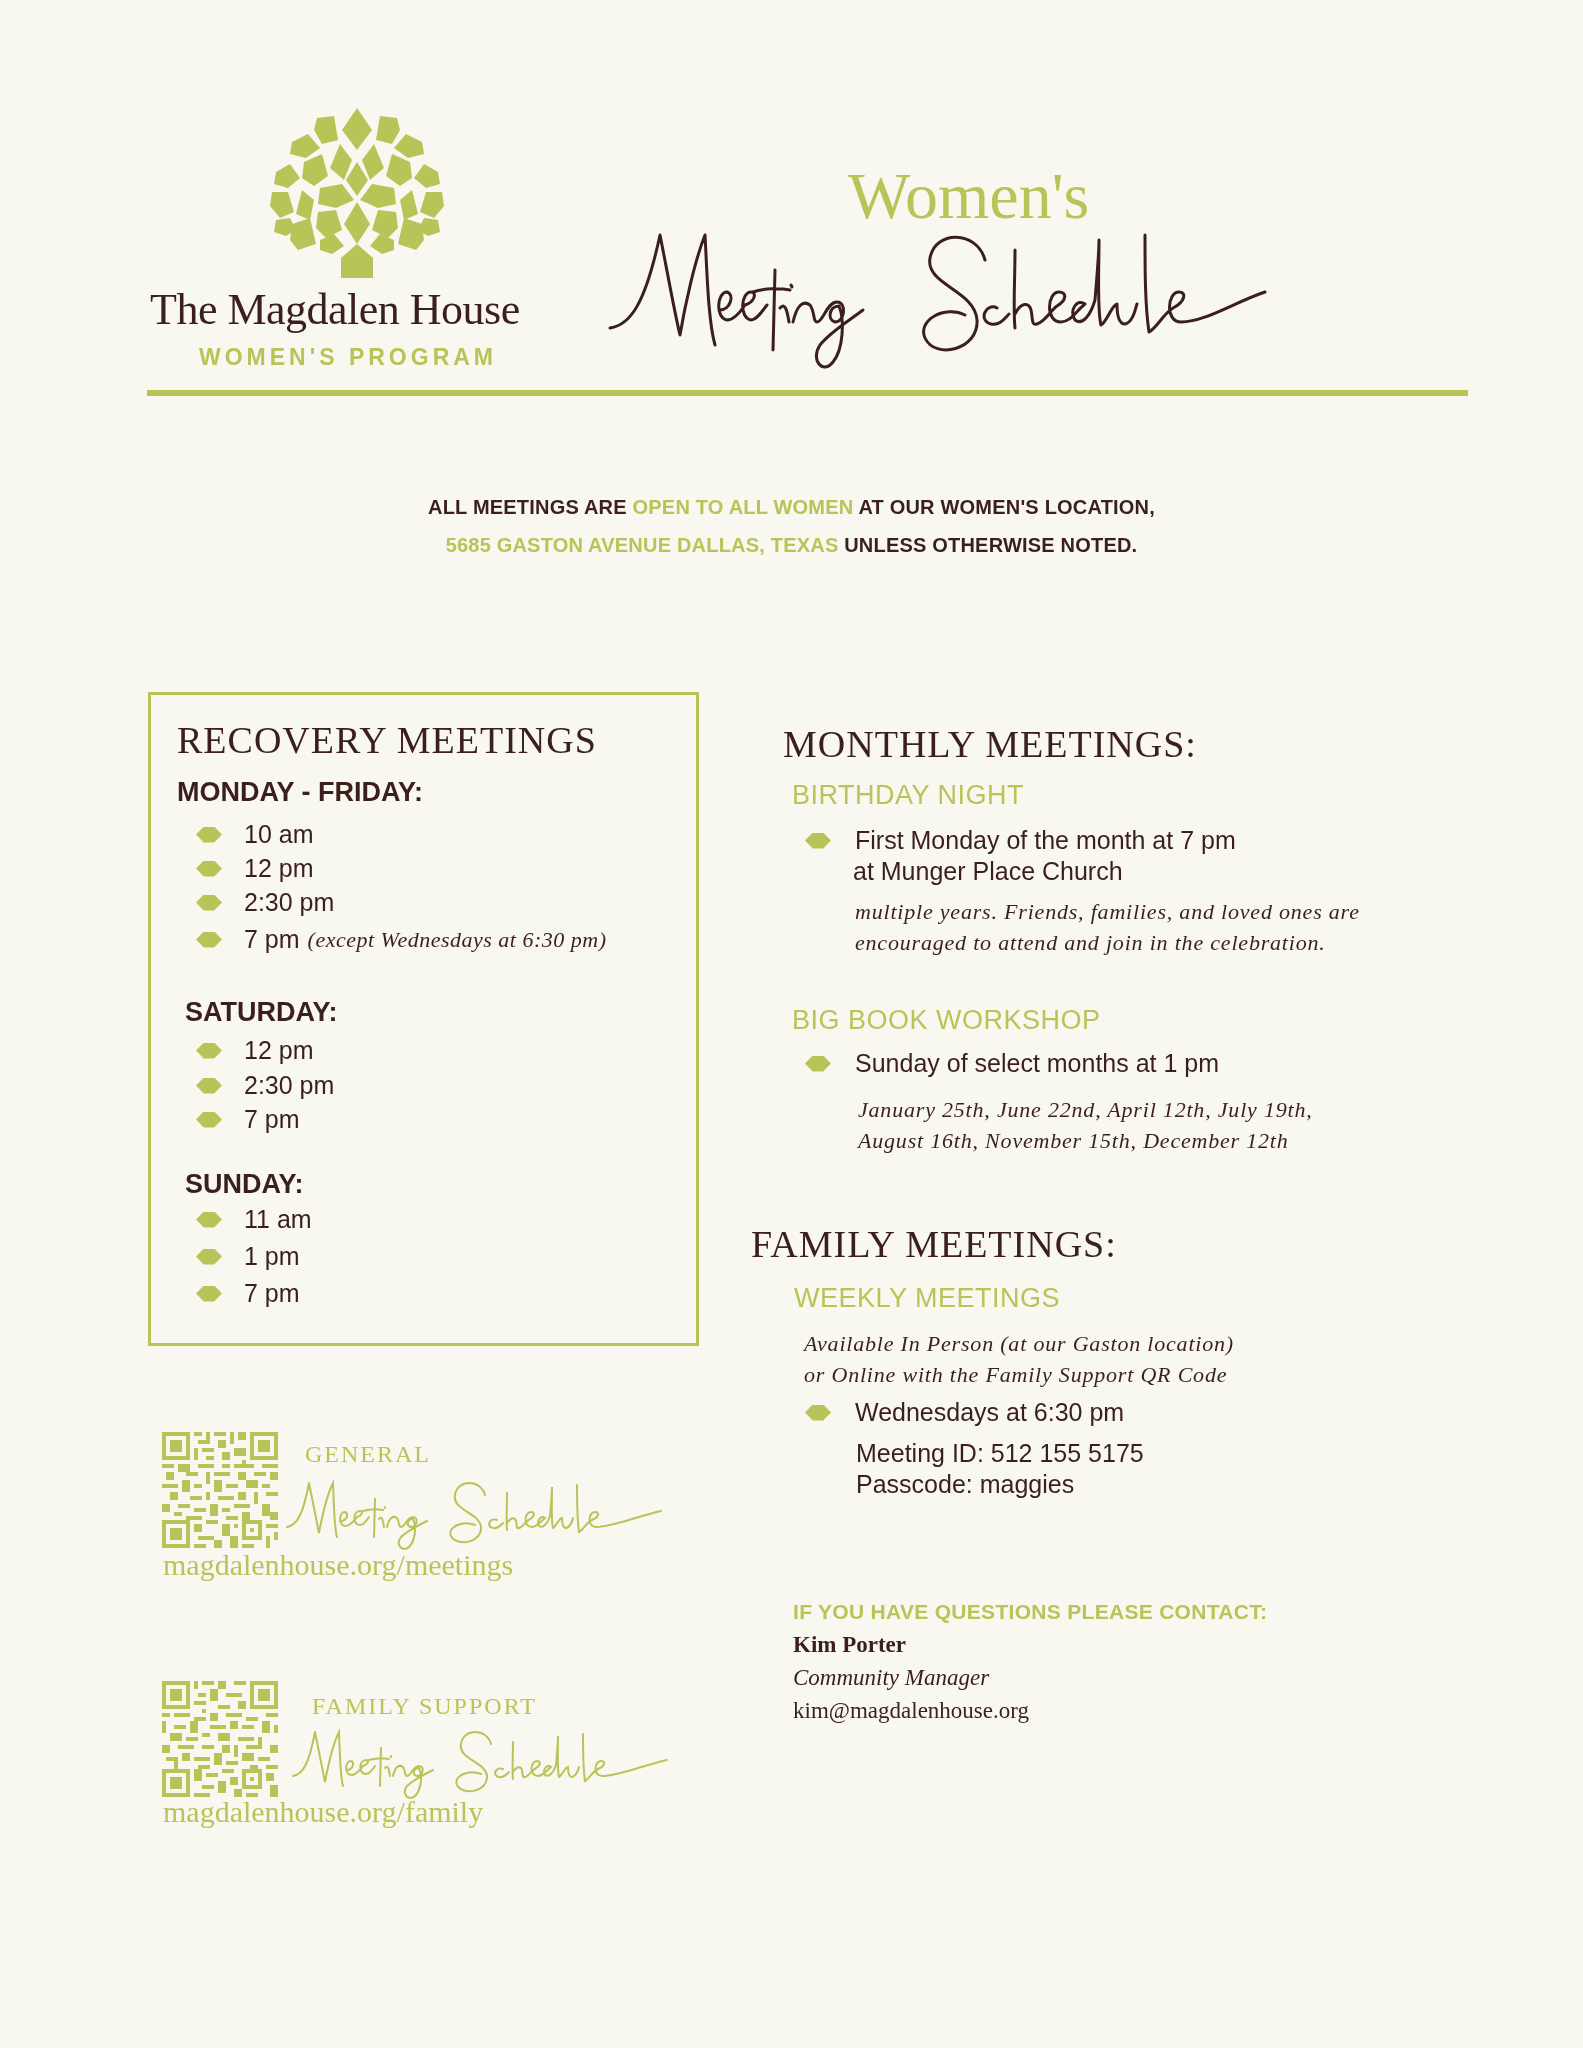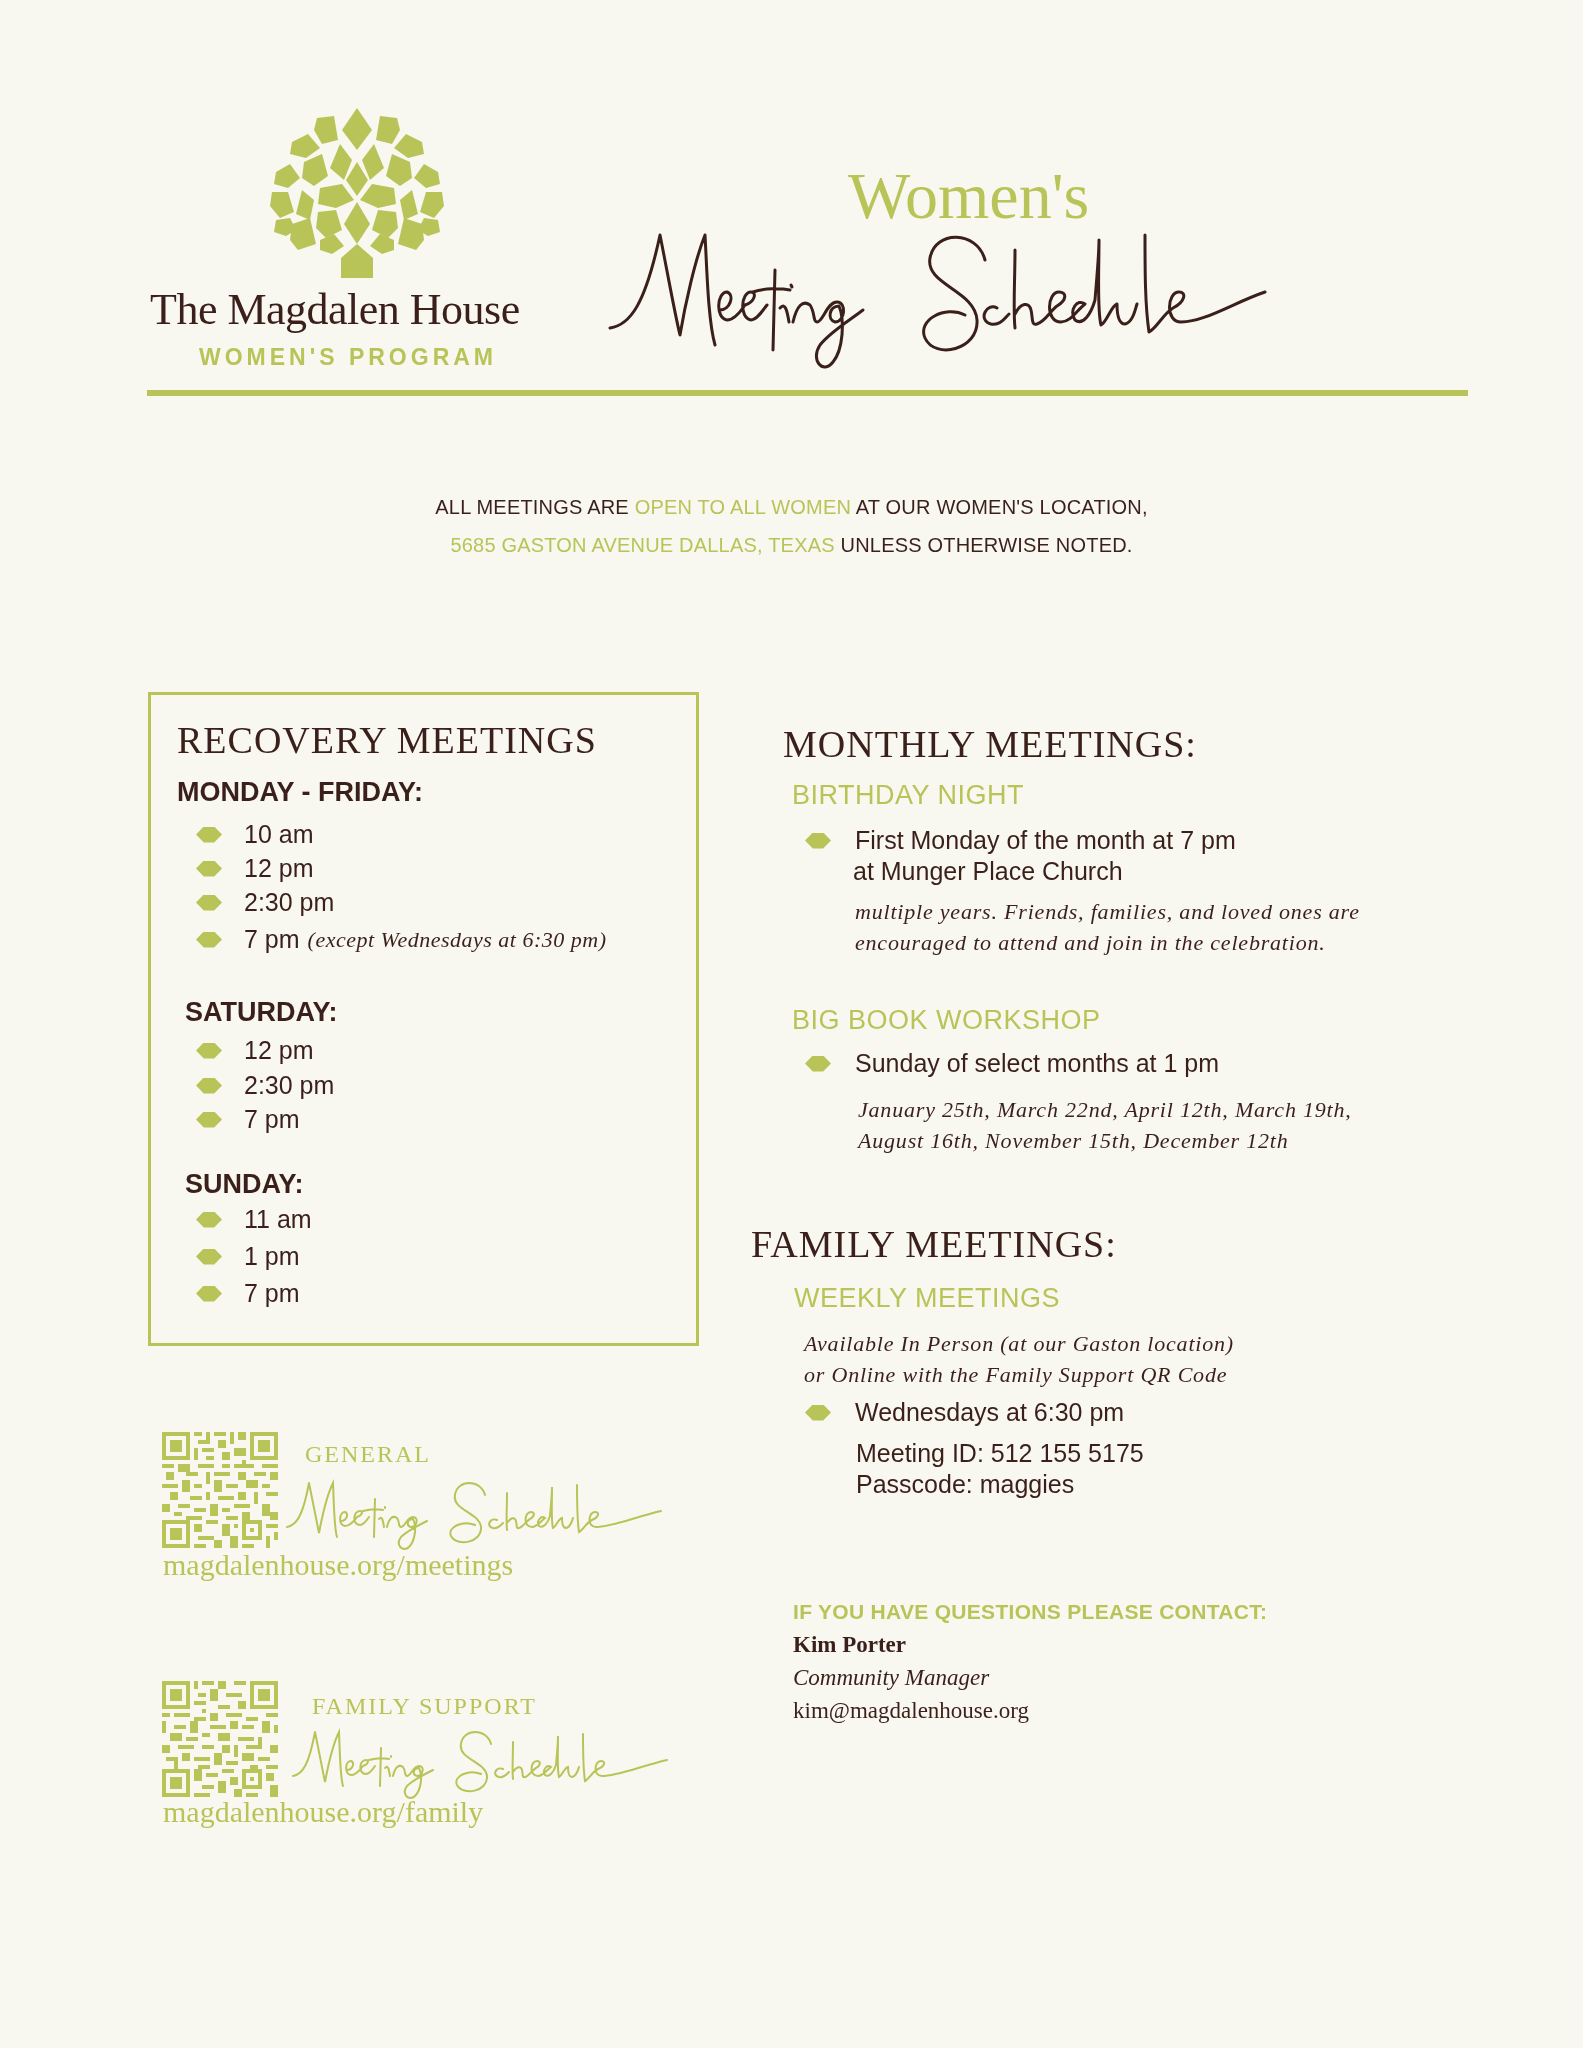--- a/index.html
+++ b/index.html
@@ -13,21 +13,21 @@
   .serif { font-family:"Liberation Serif", "DejaVu Serif", serif; }
 
   
   #logo-tree { left:262px; top:100px; width:190px; height:180px; }
   #org-name { left:150px; top:284px; font-size:44px; letter-spacing:-0.5px; }
   #org-program { left:199px; top:344px; font-size:23px; font-weight:bold; letter-spacing:4px; }
   #title-women { left:848px; top:158px; font-size:66px; }
   #title-script { left:605px; top:210px; width:860px; height:180px; }
   #header-rule { left:147px; top:390px; width:1321px; height:6px; background:#b8c458; }
 
-  #intro { left:0; width:1583px; top:488px; text-align:center; font-size:20px; line-height:38px; letter-spacing:0.2px; }
+  #intro { left:0; width:1583px; top:488px; text-align:center; font-size:20px; line-height:38px; letter-spacing:0.2px;font-weight:bold; }
   #intro span { display:inline; }
 
   
   #recovery-box { left:148px; top:692px; width:551px; height:654px; border:3px solid #b8c458; box-sizing:border-box; }
   .box-title { font-size:38px; letter-spacing:1px; }
   .day-heading { font-size:27px; font-weight:bold; }
   .time-row { position:absolute; font-size:25px; display:flex; align-items:center; }
   .diamond {
     width:26px; height:16px; background:#b8c458; display:inline-block;
     clip-path:polygon(0 50%, 30% 0, 70% 0, 100% 50%, 70% 100%, 30% 100%);
@@ -182,21 +182,21 @@
   <div>multiple years. Friends, families, and loved ones are</div>
   <div>encouraged to attend and join in the celebration.</div>
 </div>
 
 <div class="abs sub-heading green" style="left:792px;top:1005px;">BIG BOOK WORKSHOP</div>
 <div class="time-row dark bullet-text" style="left:805px;top:1049px;">
     <span class="diamond" style="margin-right:24px;"></span>
     <span>Sunday of select months at 1 pm</span>
   </div>
 <div class="abs dark italic-text" style="left:858px;top:1094px;">
-  <div>January 25th, March 22nd, April 12th, March 19th,</div>
+  <div>January 25th, June 22nd, April 12th, July 19th,</div>
   <div>August 16th, November 15th, December 12th</div>
 </div>
 
 <div class="abs serif section-title dark" style="left:751px;top:1222px;">FAMILY MEETINGS:</div>
 <div class="abs sub-heading green" style="left:794px;top:1283px;">WEEKLY MEETINGS</div>
 <div class="abs dark italic-text" style="left:804px;top:1328px;font-family:Liberation Serif, serif;">
   <div>Available In Person (at our Gaston location)</div>
   <div>or Online with the Family Support QR Code</div>
 </div>
 <div class="time-row dark bullet-text" style="left:805px;top:1398px;">

